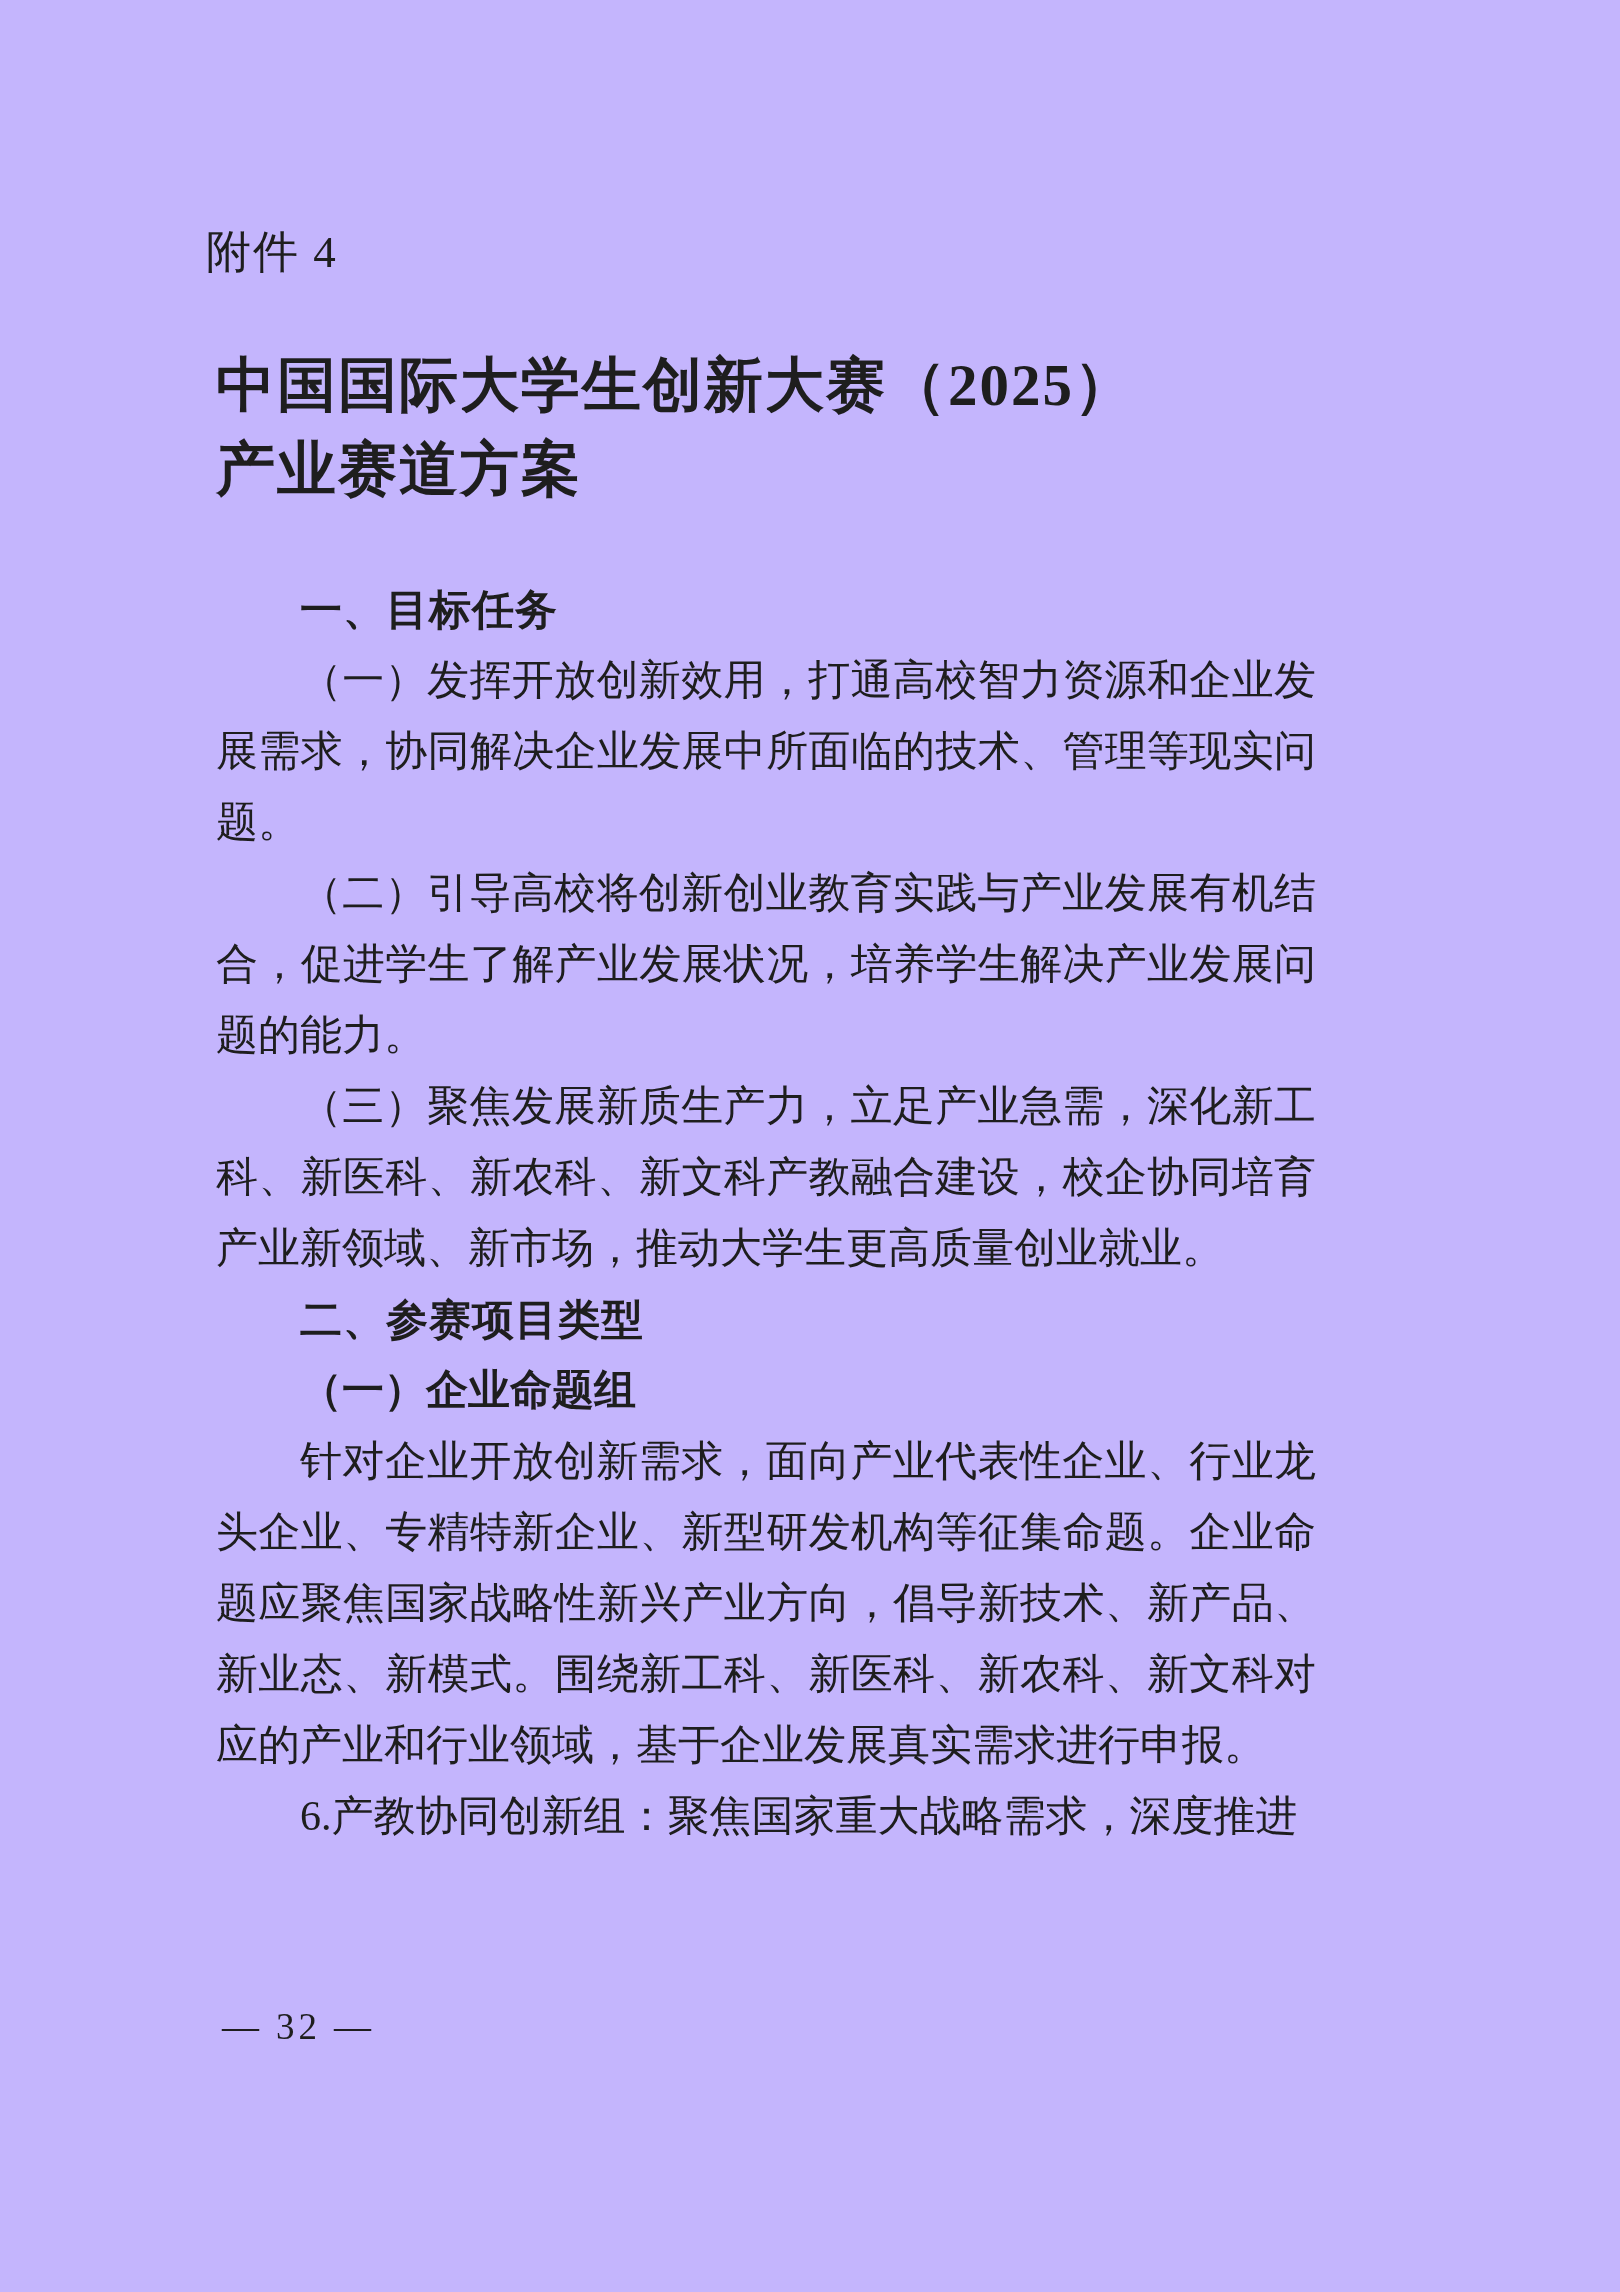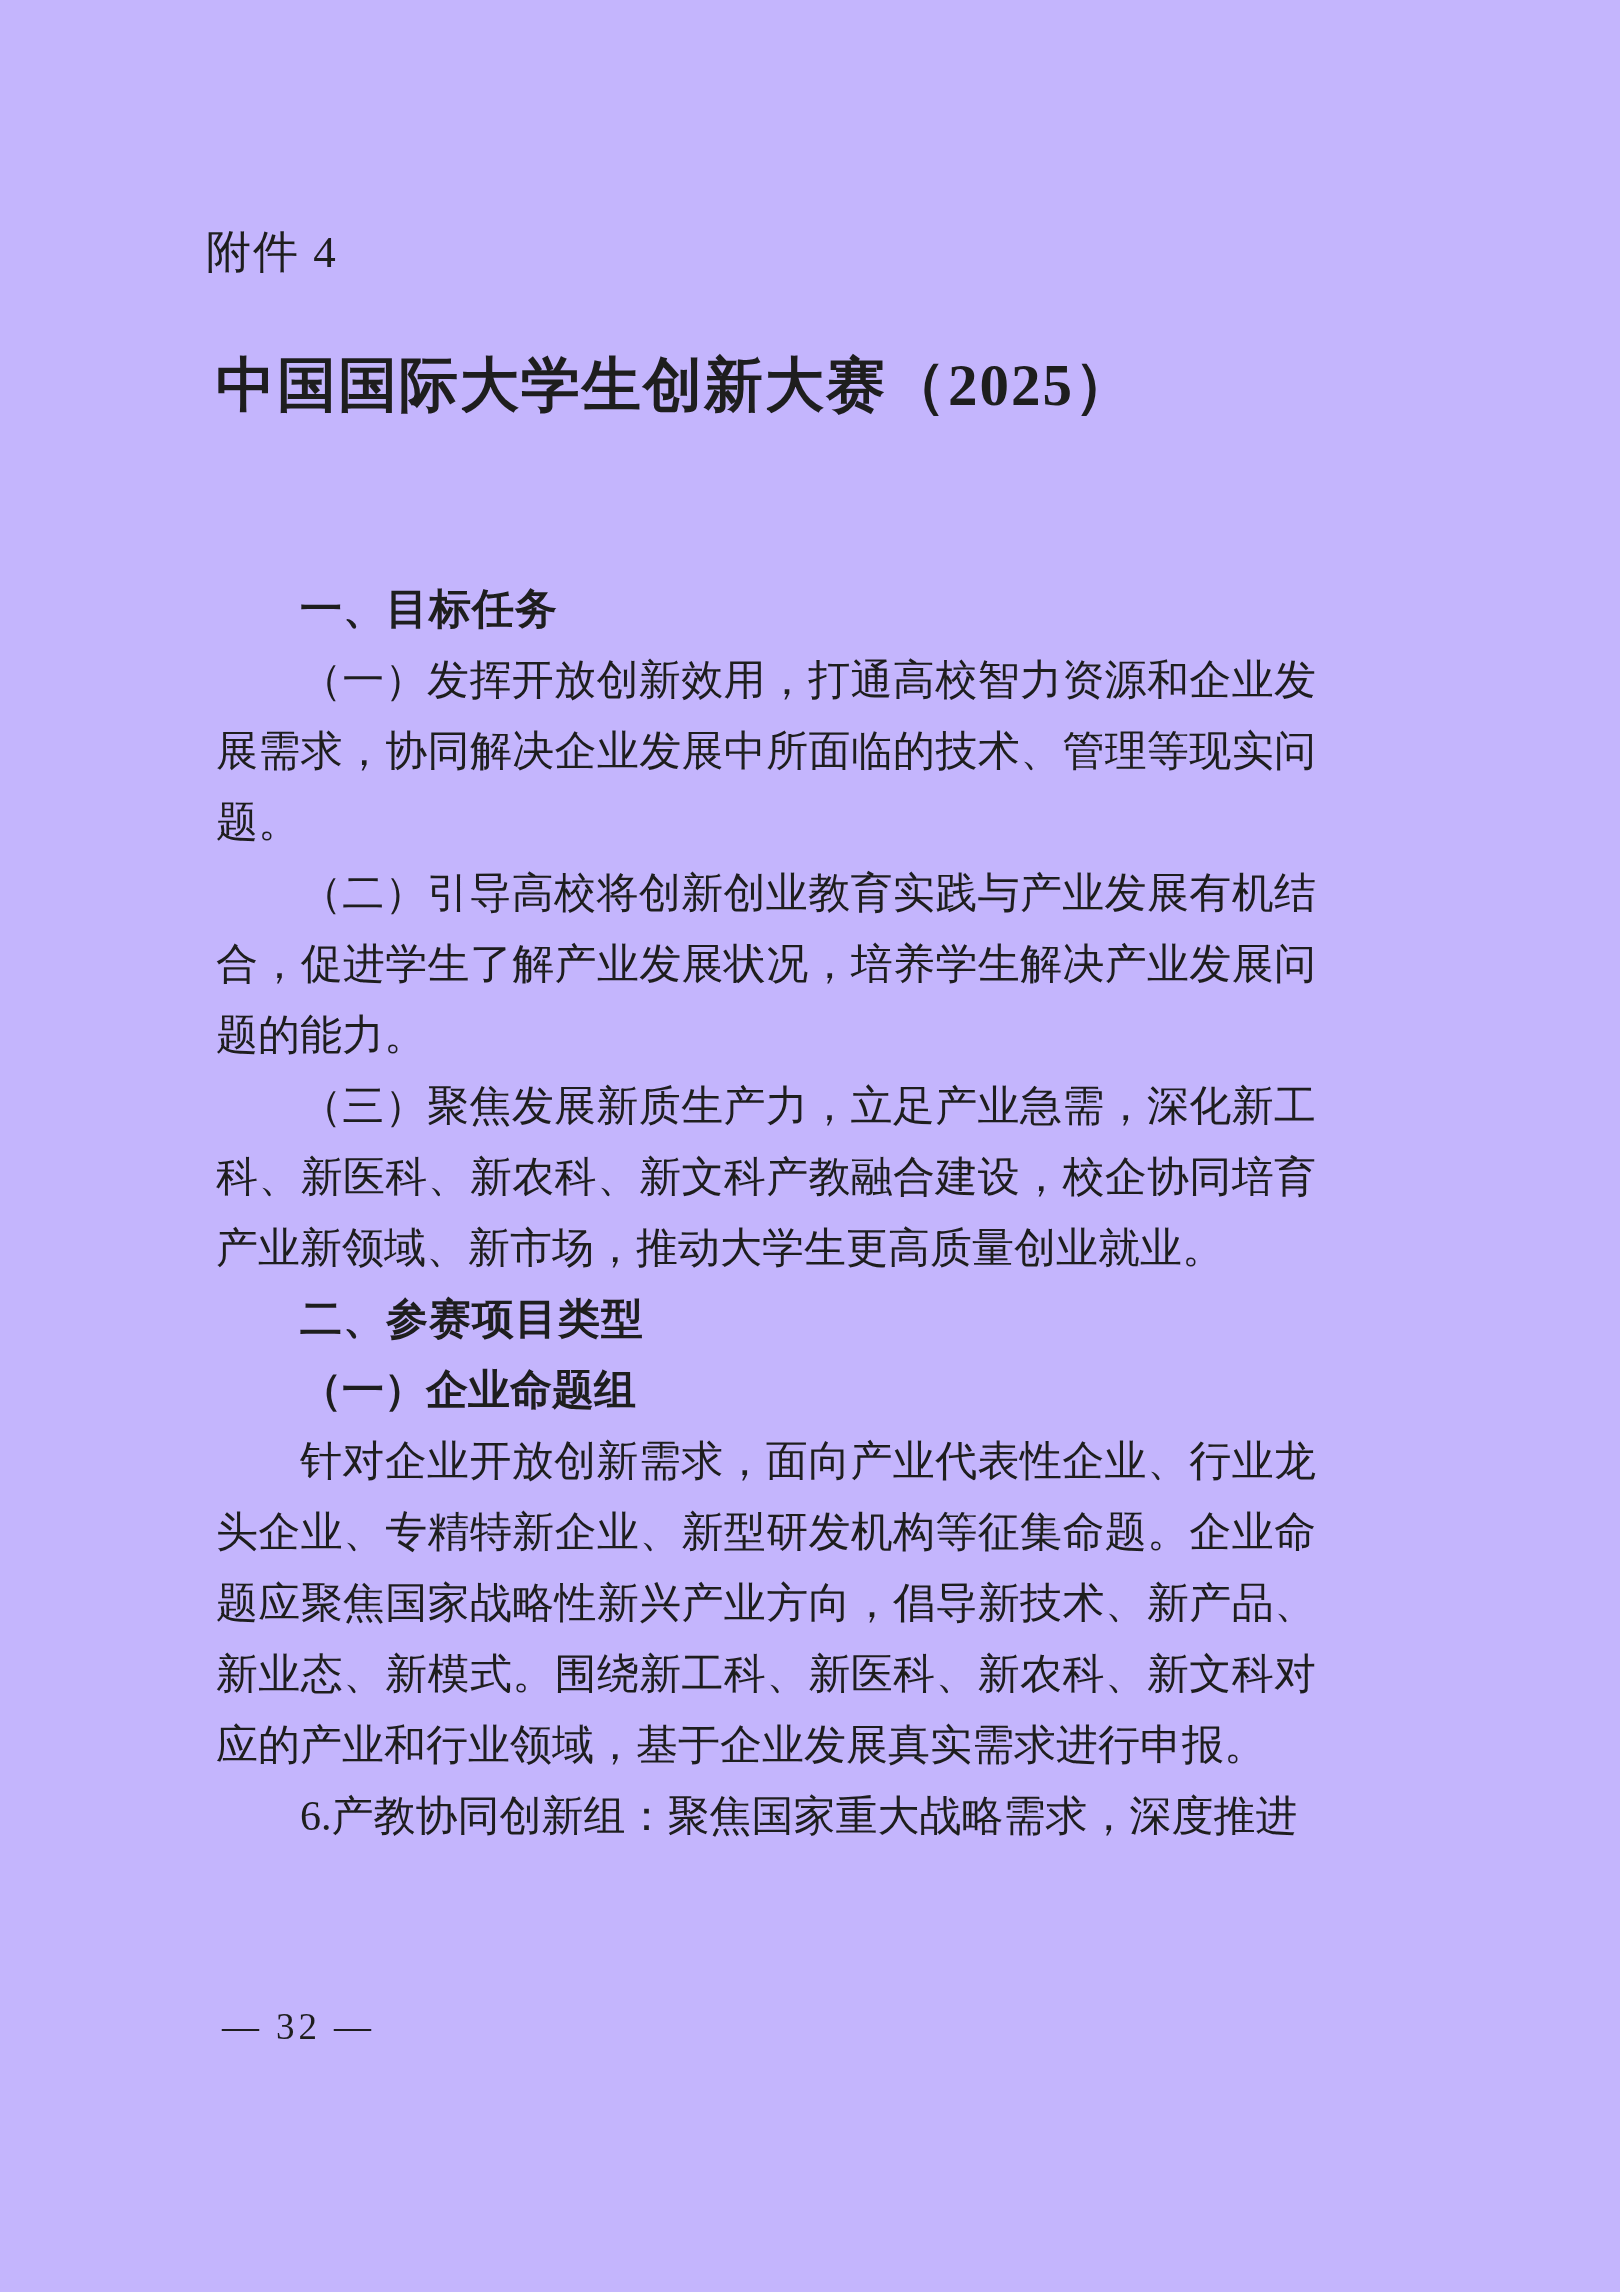--- a/index.html
+++ b/index.html
@@ -44,21 +44,21 @@
     line-height: 71px;
     text-align: justify;
   }
   .content p {
     margin: 0;
     padding: 0;
     text-indent: 84px;
   }
   .content p.h1 {
     font-weight: bold;
-    font-family: Liberation Serif, serif;
+    font-family: Liberation Sans, sans-serif;
     letter-spacing: 1px;
   }
   .content p.h2 {
     font-weight: bold;
   }
   .page-footer {
     position: absolute;
     left: 222px;
     top: 2007px;
     font-size: 37px;
@@ -68,20 +68,21 @@
 </style>
 </head>
 <body>
 
 <div class="page">
 
   <div class="attachment-label">附件 4</div>
 
   <div class="doc-title">
     <div>中国国际大学生创新大赛（2025）</div>
+    <div>产业赛道方案</div>
   </div>
 
   <div class="content">
     <p class="h1">一、目标任务</p>
     <p>（一）发挥开放创新效用，打通高校智力资源和企业发展需求，协同解决企业发展中所面临的技术、管理等现实问题。</p>
     <p>（二）引导高校将创新创业教育实践与产业发展有机结合，促进学生了解产业发展状况，培养学生解决产业发展问题的能力。</p>
     <p>（三）聚焦发展新质生产力，立足产业急需，深化新工科、新医科、新农科、新文科产教融合建设，校企协同培育产业新领域、新市场，推动大学生更高质量创业就业。</p>
     <p class="h1">二、参赛项目类型</p>
     <p class="h2">（一）企业命题组</p>
     <p>针对企业开放创新需求，面向产业代表性企业、行业龙头企业、专精特新企业、新型研发机构等征集命题。企业命题应聚焦国家战略性新兴产业方向，倡导新技术、新产品、新业态、新模式。围绕新工科、新医科、新农科、新文科对应的产业和行业领域，基于企业发展真实需求进行申报。</p>

